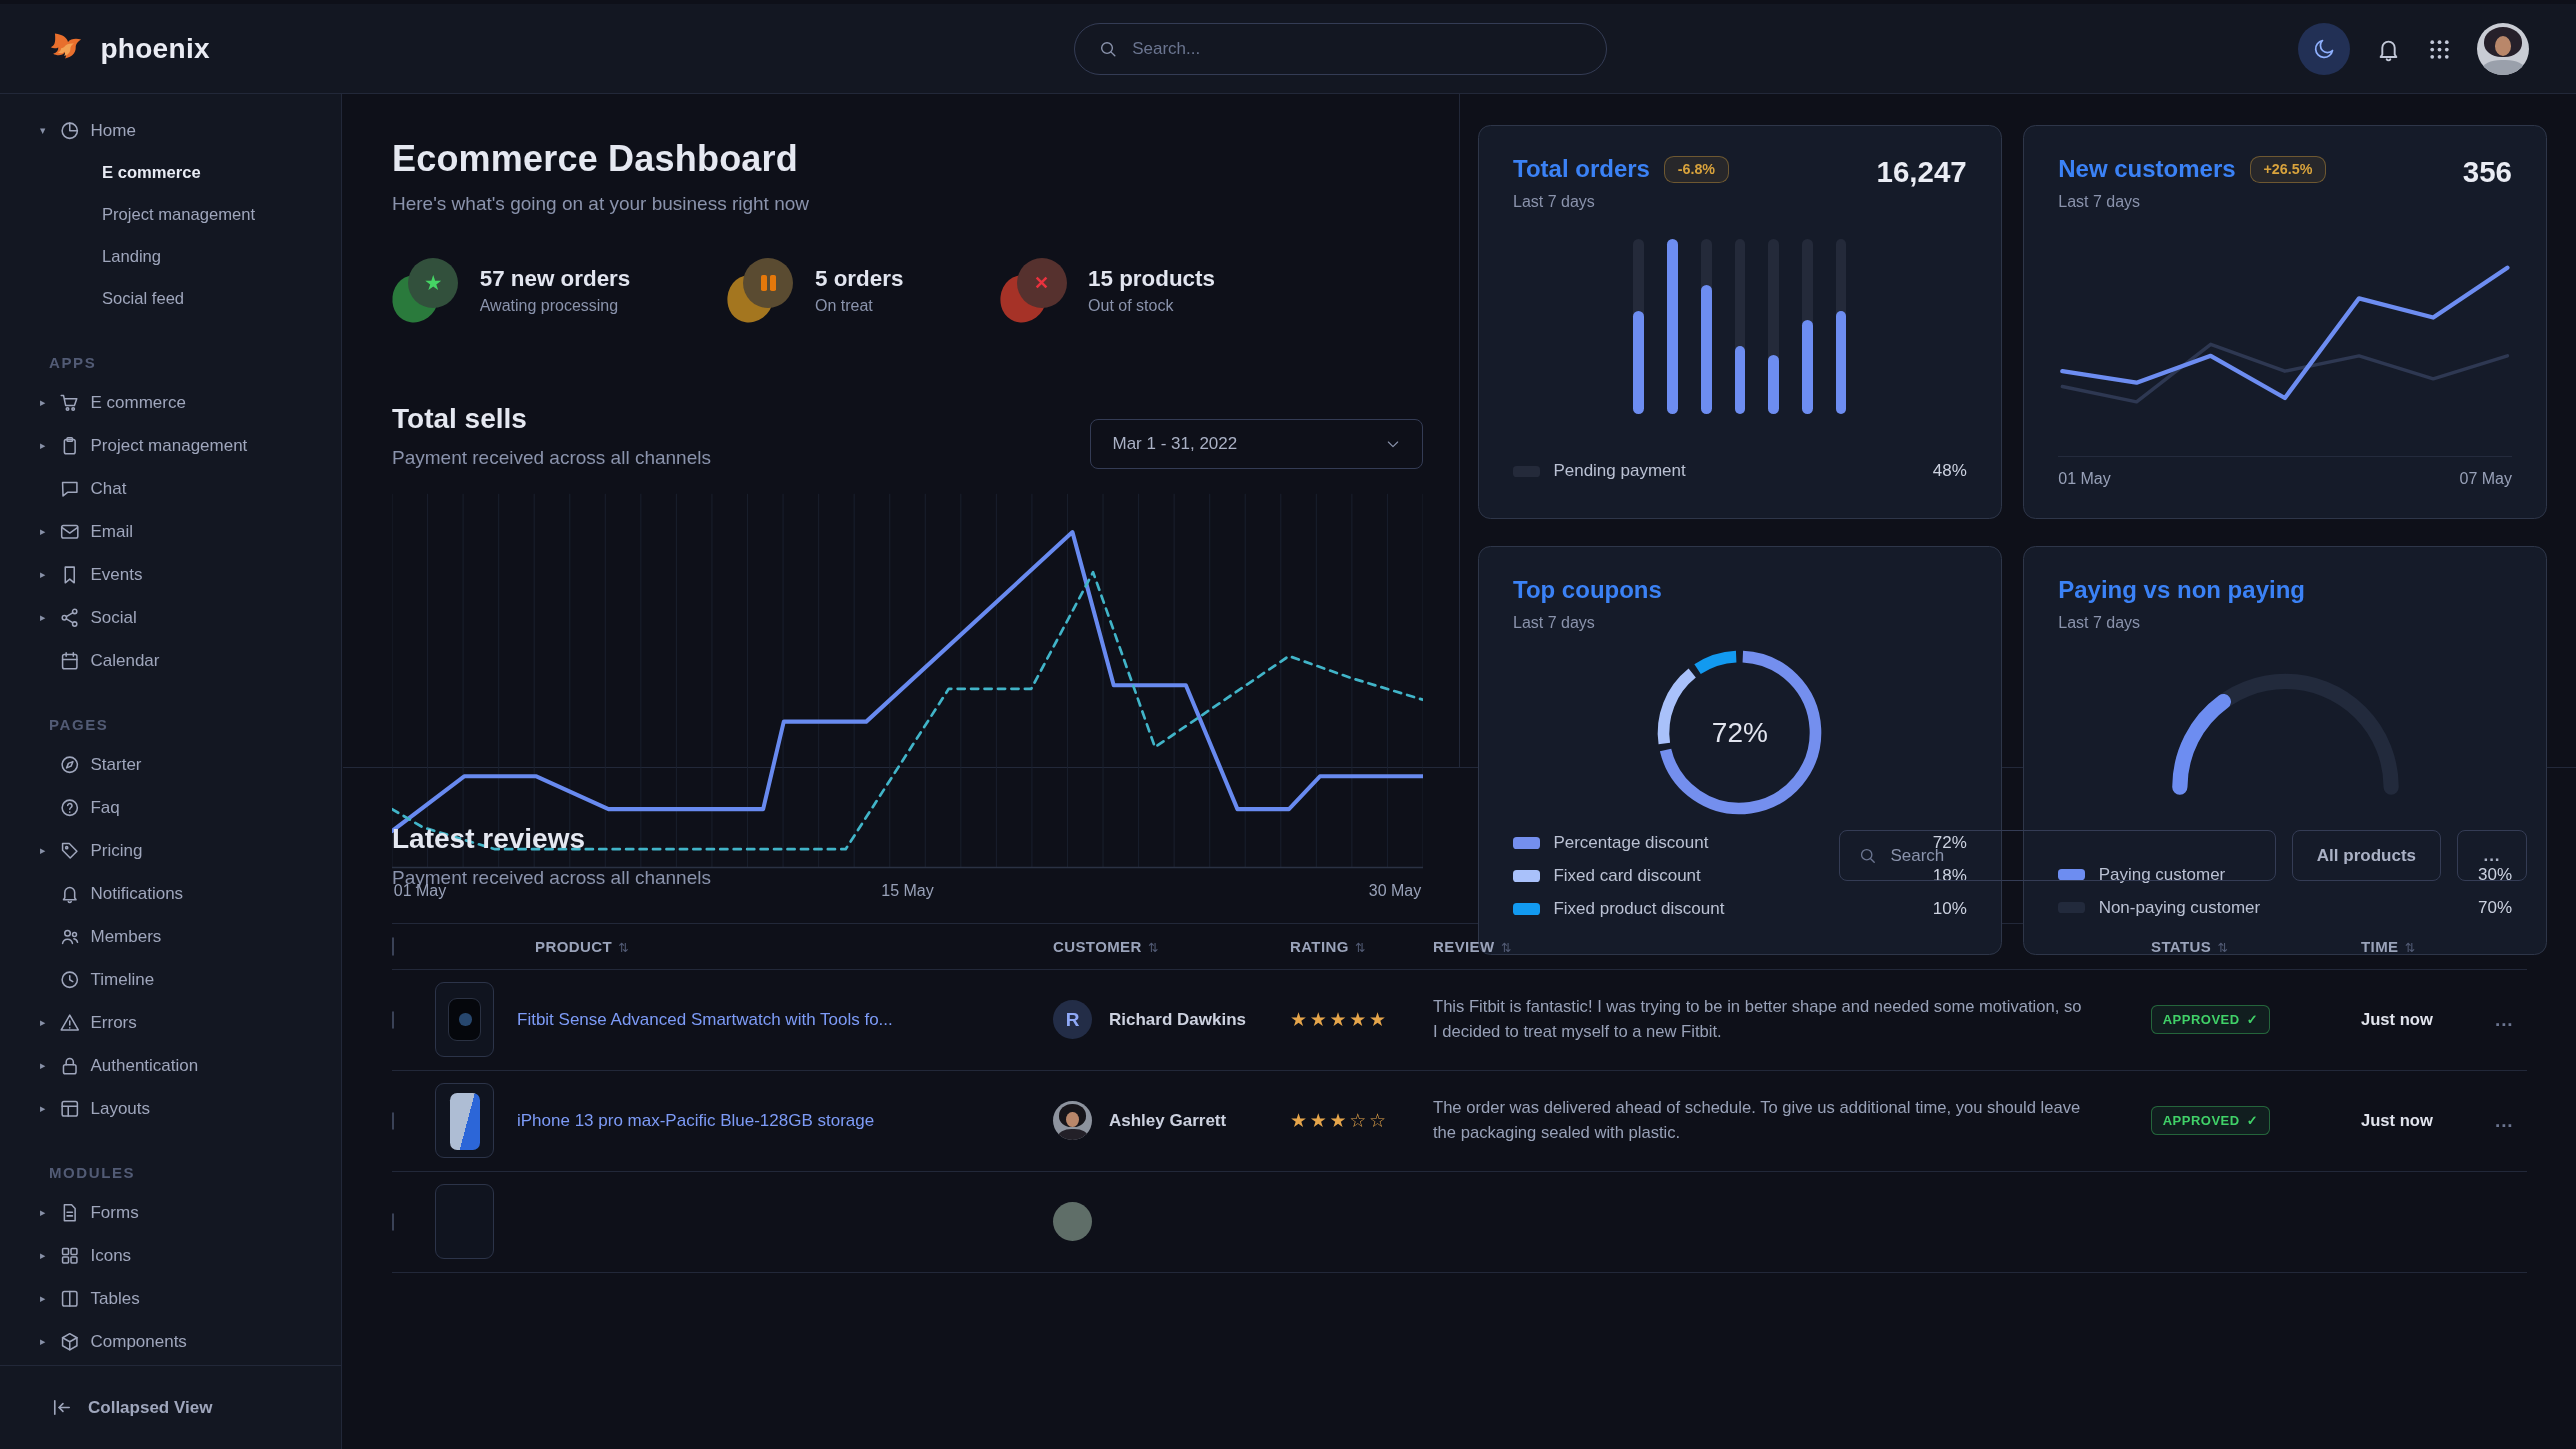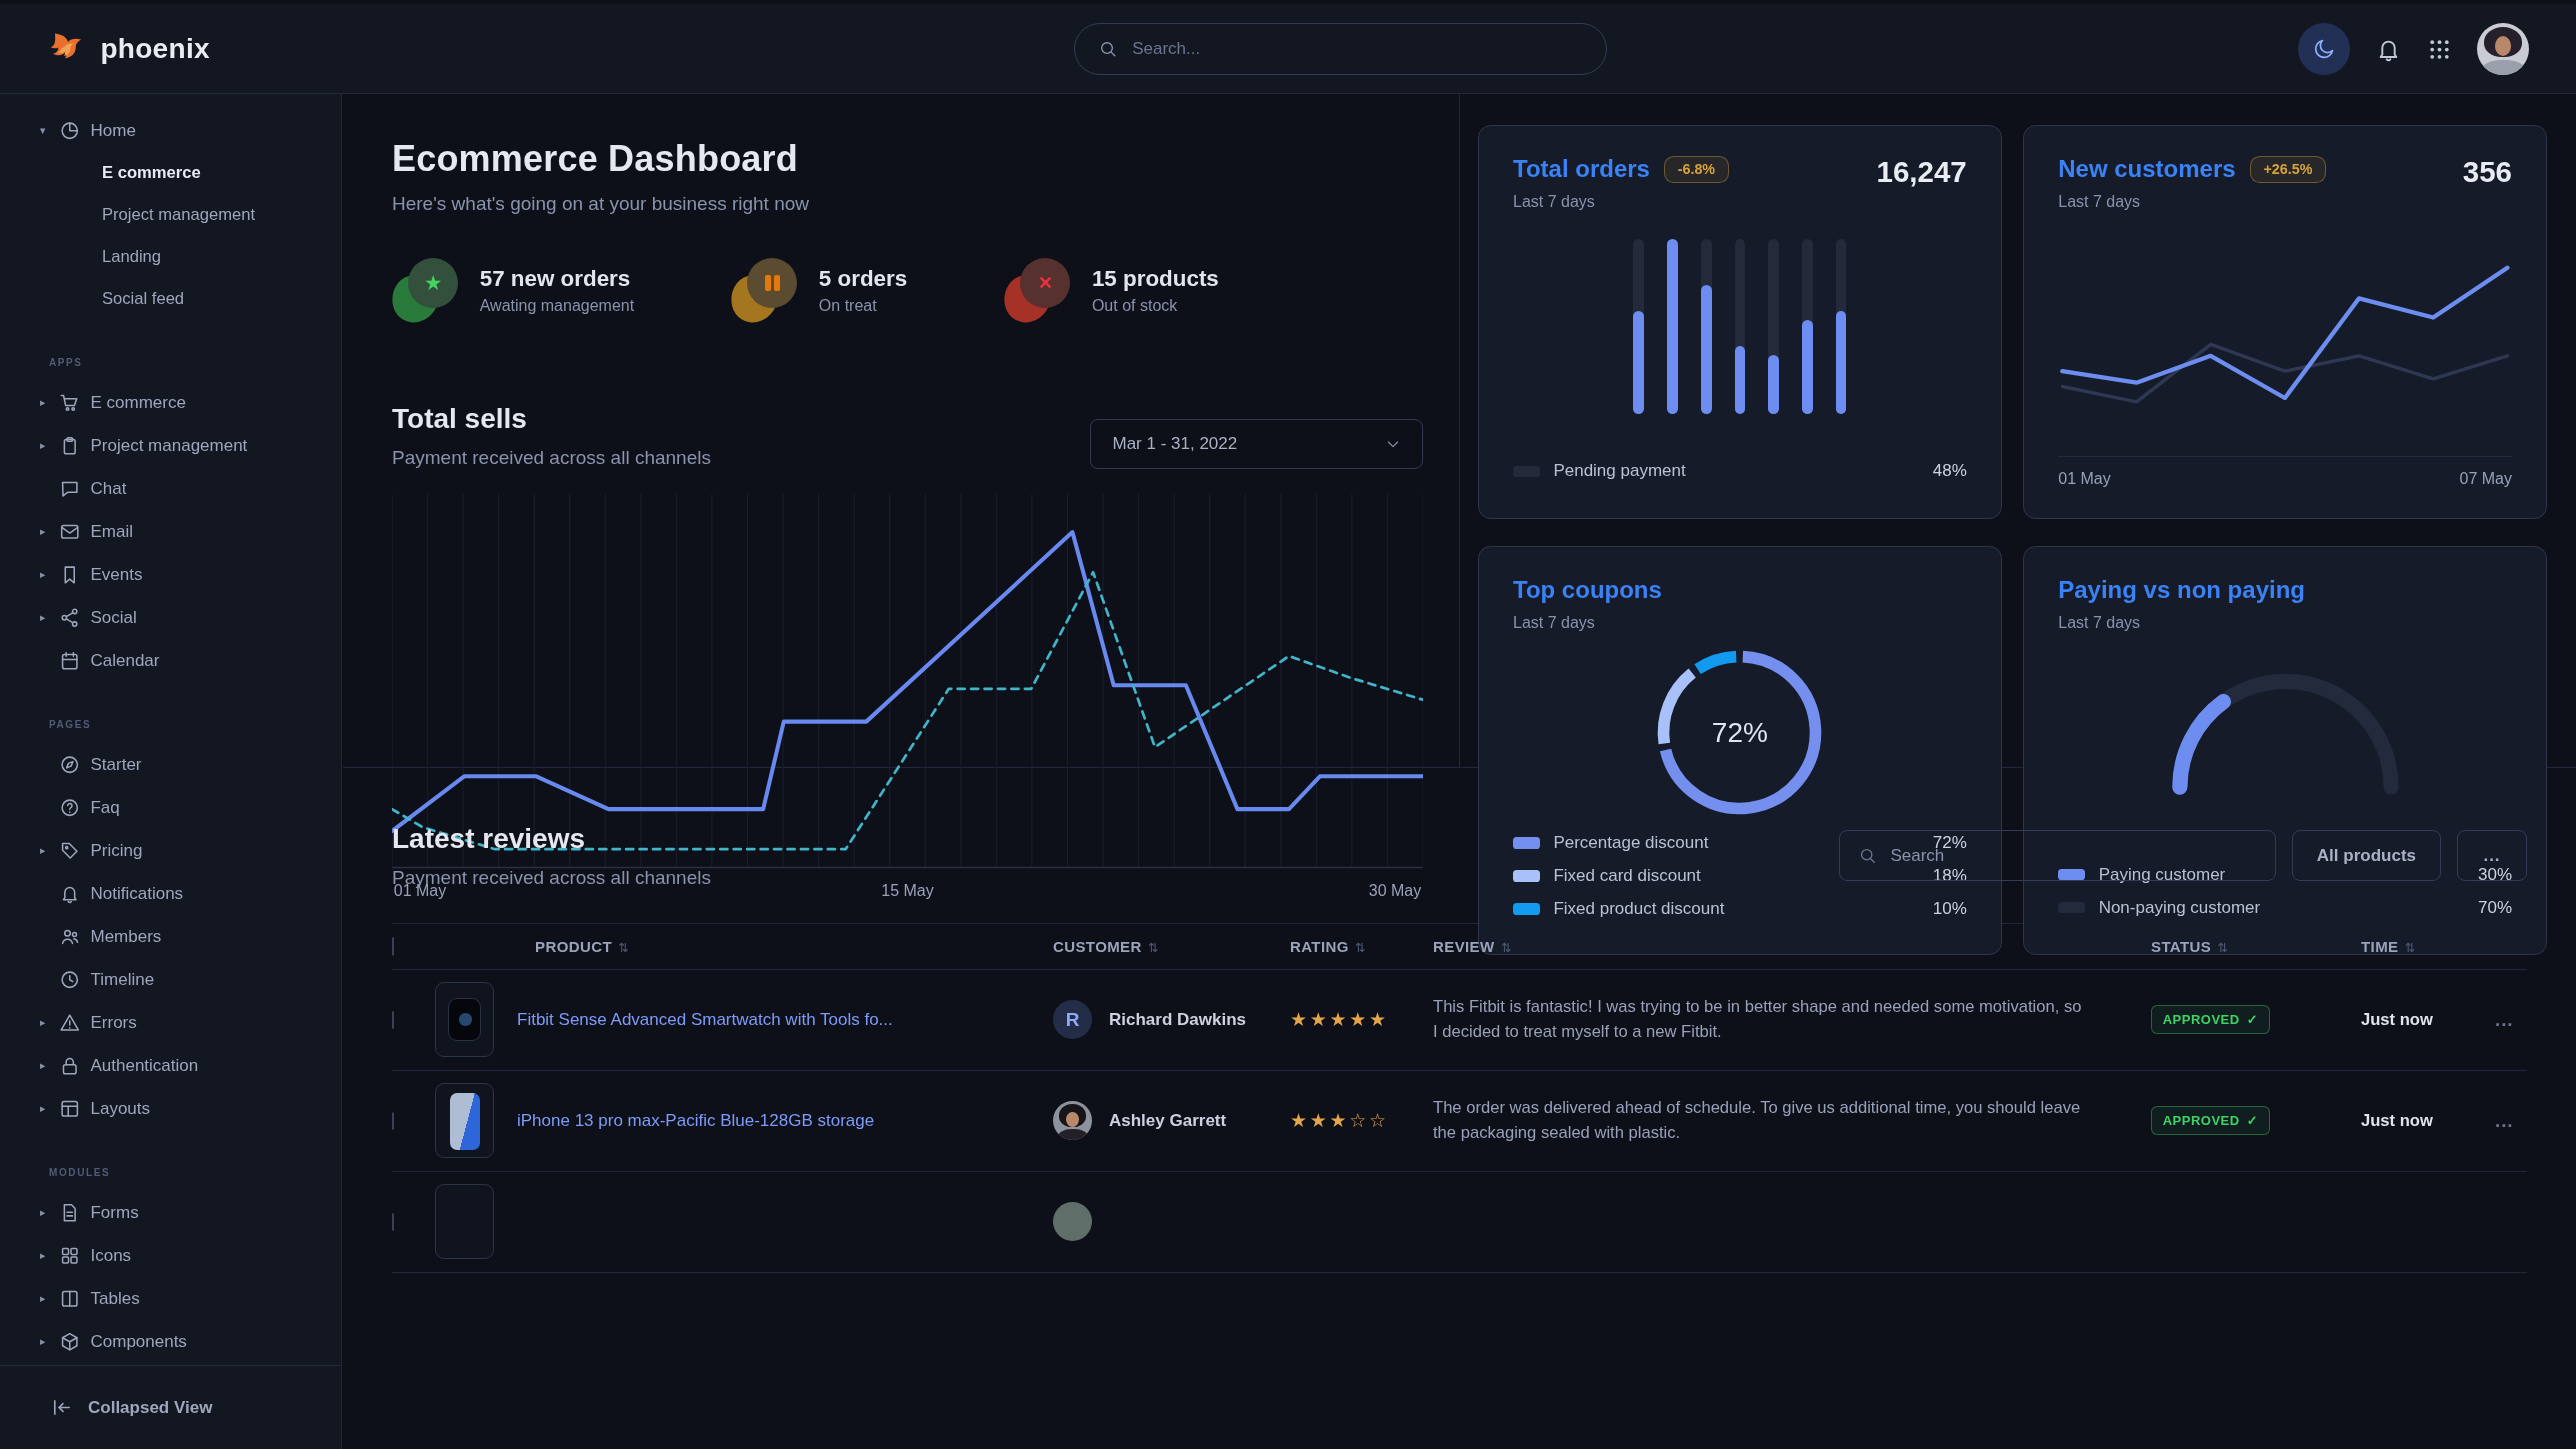--- a/index.html
+++ b/index.html
@@ -44,21 +44,21 @@
   
   .sidebar{ position:absolute; top:91px; left:0; width:342px; bottom:0; background:var(--panel);
     border-right:0.9px solid var(--border-soft); display:flex; flex-direction:column; padding-top:18px; }
   .srow{ display:flex; align-items:center; height:43px; padding-left:36px; gap:9.8px; color:#9fa6bc;
     font-size:17px; font-weight:500; cursor:pointer; }
   .srow .caret{ width:13.4px; font-size:10.7px; color:#8891a8; flex-shrink:0; text-align:center;}
   .schild{ display:flex; align-items:center; height:42px; padding-left:102px; color:#9fa6bc; font-size:16.6px;
     font-weight:500; cursor:pointer;}
   .schild.active{ color:#e8ebf4; font-weight:700; }
   .slabel{ padding-left:49px; margin-top:23px; height:38px; display:flex; align-items:center;
-    font-size:10px; font-weight:700; letter-spacing:1.6px; color:var(--muted); }
+    font-size:15px; font-weight:700; letter-spacing:1.6px; color:var(--muted); }
   .side-footer{ margin-top:auto; border-top:0.9px solid var(--border-soft); height:84px; display:flex;
     align-items:center; gap:15px; padding-left:50px; color:#9fa6bc; font-size:17px; font-weight:600; cursor:pointer;}
   .ic{ width:21.5px; height:21.5px; fill:none; stroke:currentColor; stroke-width:1.7;
     stroke-linecap:round; stroke-linejoin:round; flex-shrink:0; }
 
   
   .main{ position:absolute; left:343px; top:91px; right:0; bottom:0; }
   .top-zone{ display:flex; height:677px; border-bottom:0.9px solid var(--border-soft); }
   .left-col{ width:1117px; flex-shrink:0; padding:47px 36px 0 49px; border-right:0.9px solid var(--border-soft); }
   .page-title{ font-size:36px; font-weight:700; color:#e5e8f1; margin:0; letter-spacing:0.2px;}
@@ -403,21 +403,21 @@
       <div class="left-col">
         <h1 class="page-title">Ecommerce Dashboard</h1>
         <div class="page-sub">Here's what's going on at your business right now</div>
         <div class="stats" id="quick-stats">
     <div class="stat">
       <div class="blob new">
         <span class="bcirc">★</span>
       </div>
       <div>
         <div class="stat-value">57 new orders</div>
-        <div class="stat-cap">Awating management</div>
+        <div class="stat-cap">Awating processing</div>
       </div>
     </div>
     <div class="stat">
       <div class="blob hold">
         <span class="bcirc">
                   <span class="pausebars"></span>
                 </span>
       </div>
       <div>
         <div class="stat-value">5 orders</div>

